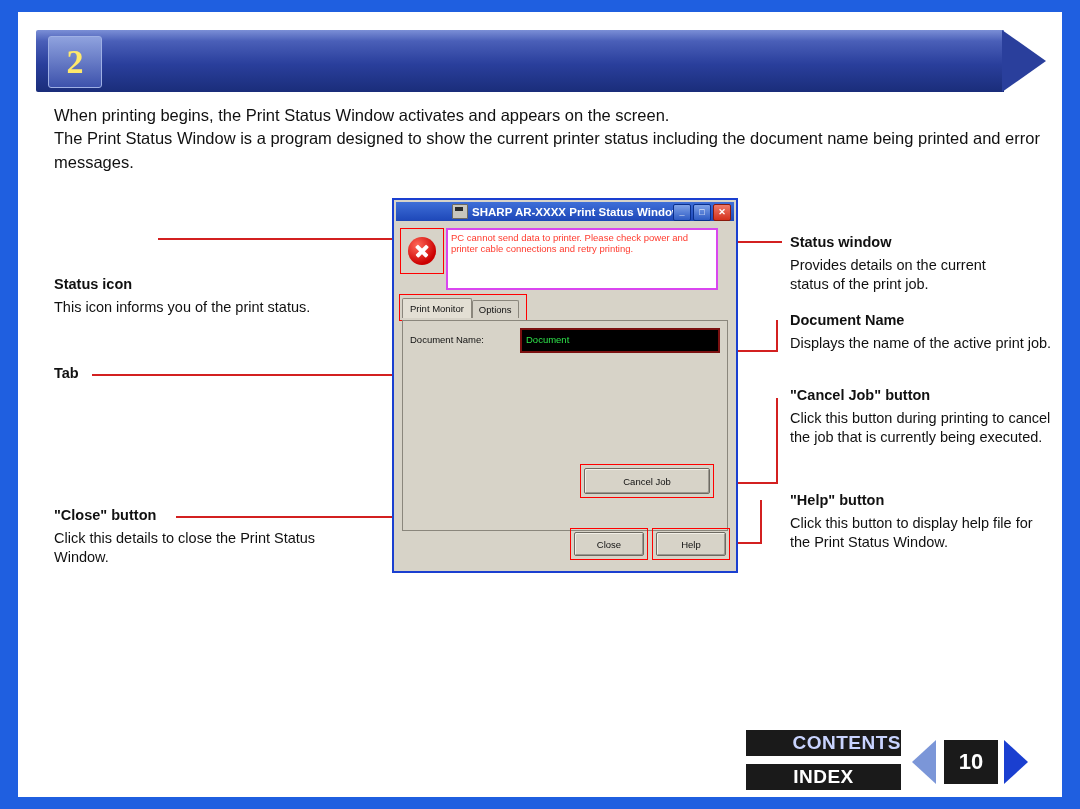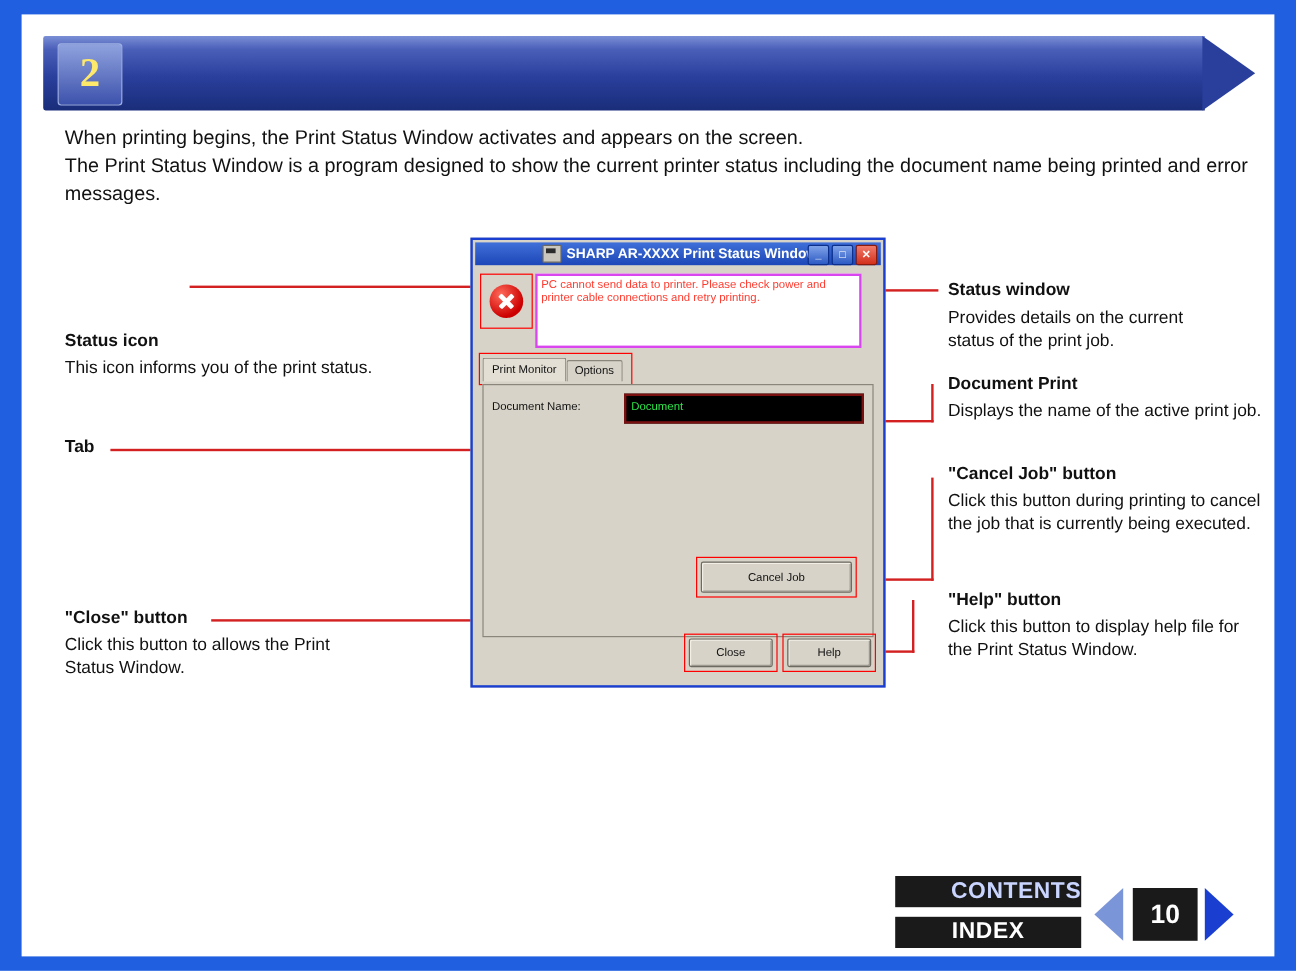--- a/index.html
+++ b/index.html
@@ -274,30 +274,30 @@
     <span class="hd">Status icon</span>
     <span>This icon informs you of the print status.</span>
   </div>
 
   <div class="callout left-call" style="left:36px;top:352px;width:252px;">
     <span class="hd">Tab</span>
   </div>
 
   <div class="callout left-call" style="left:36px;top:494px;width:262px;">
     <span class="hd">"Close" button</span>
-    <span>Click this button to allows the Print Status Window.</span>
+    <span>Click this details to close the Print Status Window.</span>
   </div>
 
   <div class="callout right-call" style="left:772px;top:221px;width:238px;">
     <span class="hd">Status window</span>
     <span>Provides details on the current status of the print job.</span>
   </div>
 
   <div class="callout right-call" style="left:772px;top:299px;width:272px;">
-    <span class="hd">Document Print</span>
+    <span class="hd">Document Name</span>
     <span>Displays the name of the active print job.</span>
   </div>
 
   <div class="callout right-call" style="left:772px;top:374px;width:270px;">
     <span class="hd">"Cancel Job" button</span>
     <span>Click this button during printing to cancel the job that is currently being executed.</span>
   </div>
 
   <div class="callout right-call" style="left:772px;top:479px;width:250px;">
     <span class="hd">"Help" button</span>

